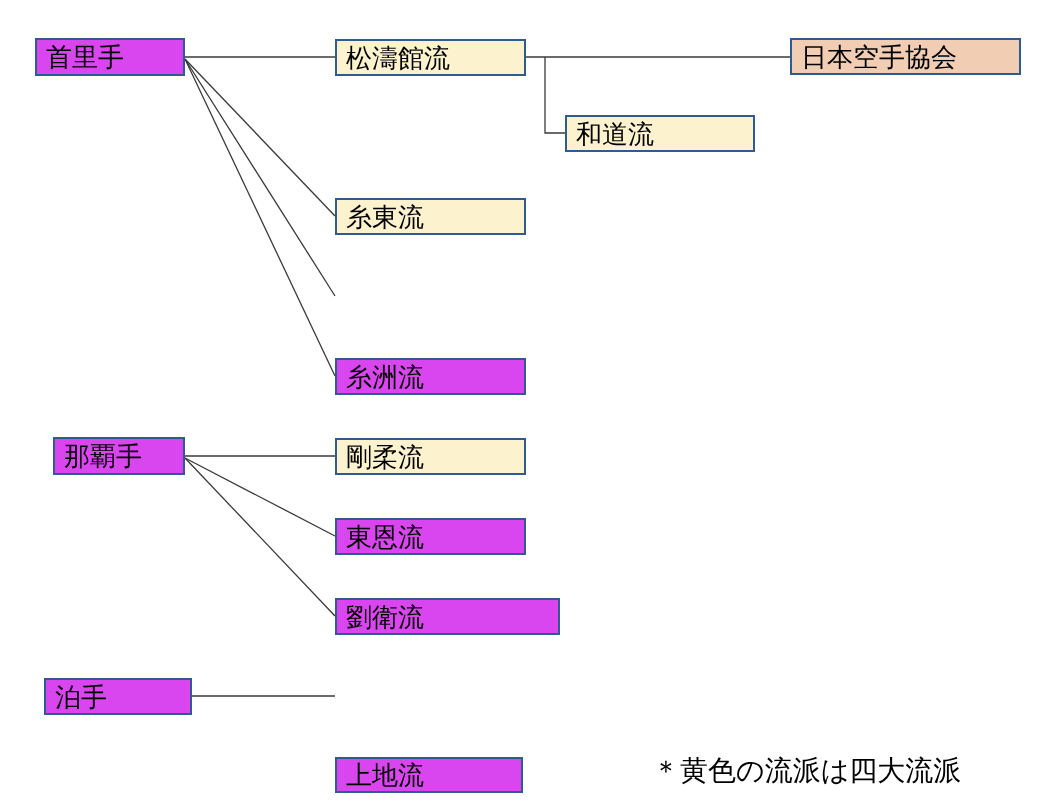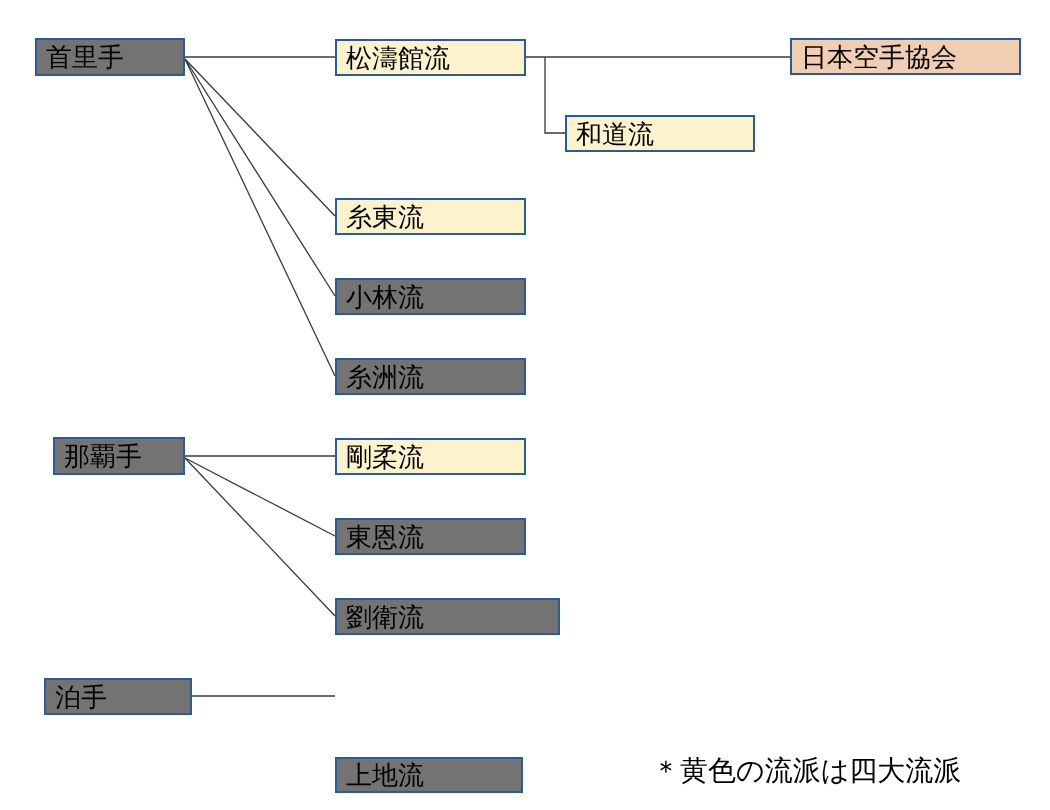--- a/index.html
+++ b/index.html
@@ -27,21 +27,21 @@
     pointer-events:none;
   }
   svg.lines line, svg.lines polyline{
     stroke:var(--line);
     stroke-width:1.3;
     fill:none;
   }
   .box{
     position:absolute;
     border:2px solid var(--border);
-    background:#737373;
+    background:#d946ef;
     display:flex;
     align-items:center;
     padding-left:9px;
     font-size:26px;
     line-height:1;
     white-space:nowrap;
     color:#000;
   }
   .box.yellow{background:var(--yellow);}
   .box.orange{background:var(--orange);}
@@ -74,21 +74,20 @@
   <div class="box" style="left:35px;top:38px;width:150px;height:38px">首里手</div>
 
   <div class="box yellow" style="left:335px;top:39px;width:191px;height:37px">松濤館流</div>
 
   <div class="box orange" style="left:790px;top:38px;width:231px;height:37px">日本空手協会</div>
 
   <div class="box yellow" style="left:565px;top:115px;width:190px;height:37px">和道流</div>
 
   <div class="box yellow" style="left:335px;top:198px;width:191px;height:37px">糸東流</div>
 
-  <div class="box" style="left:335px;top:278px;width:191px;height:37px">小林流</div>
 
   <div class="box" style="left:335px;top:358px;width:191px;height:37px">糸洲流</div>
 
   <div class="box" style="left:53px;top:437px;width:132px;height:38px">那覇手</div>
 
   <div class="box yellow" style="left:335px;top:438px;width:191px;height:37px">剛柔流</div>
 
   <div class="box" style="left:335px;top:518px;width:191px;height:37px">東恩流</div>
 
   <div class="box" style="left:335px;top:598px;width:225px;height:37px">劉衛流</div>

